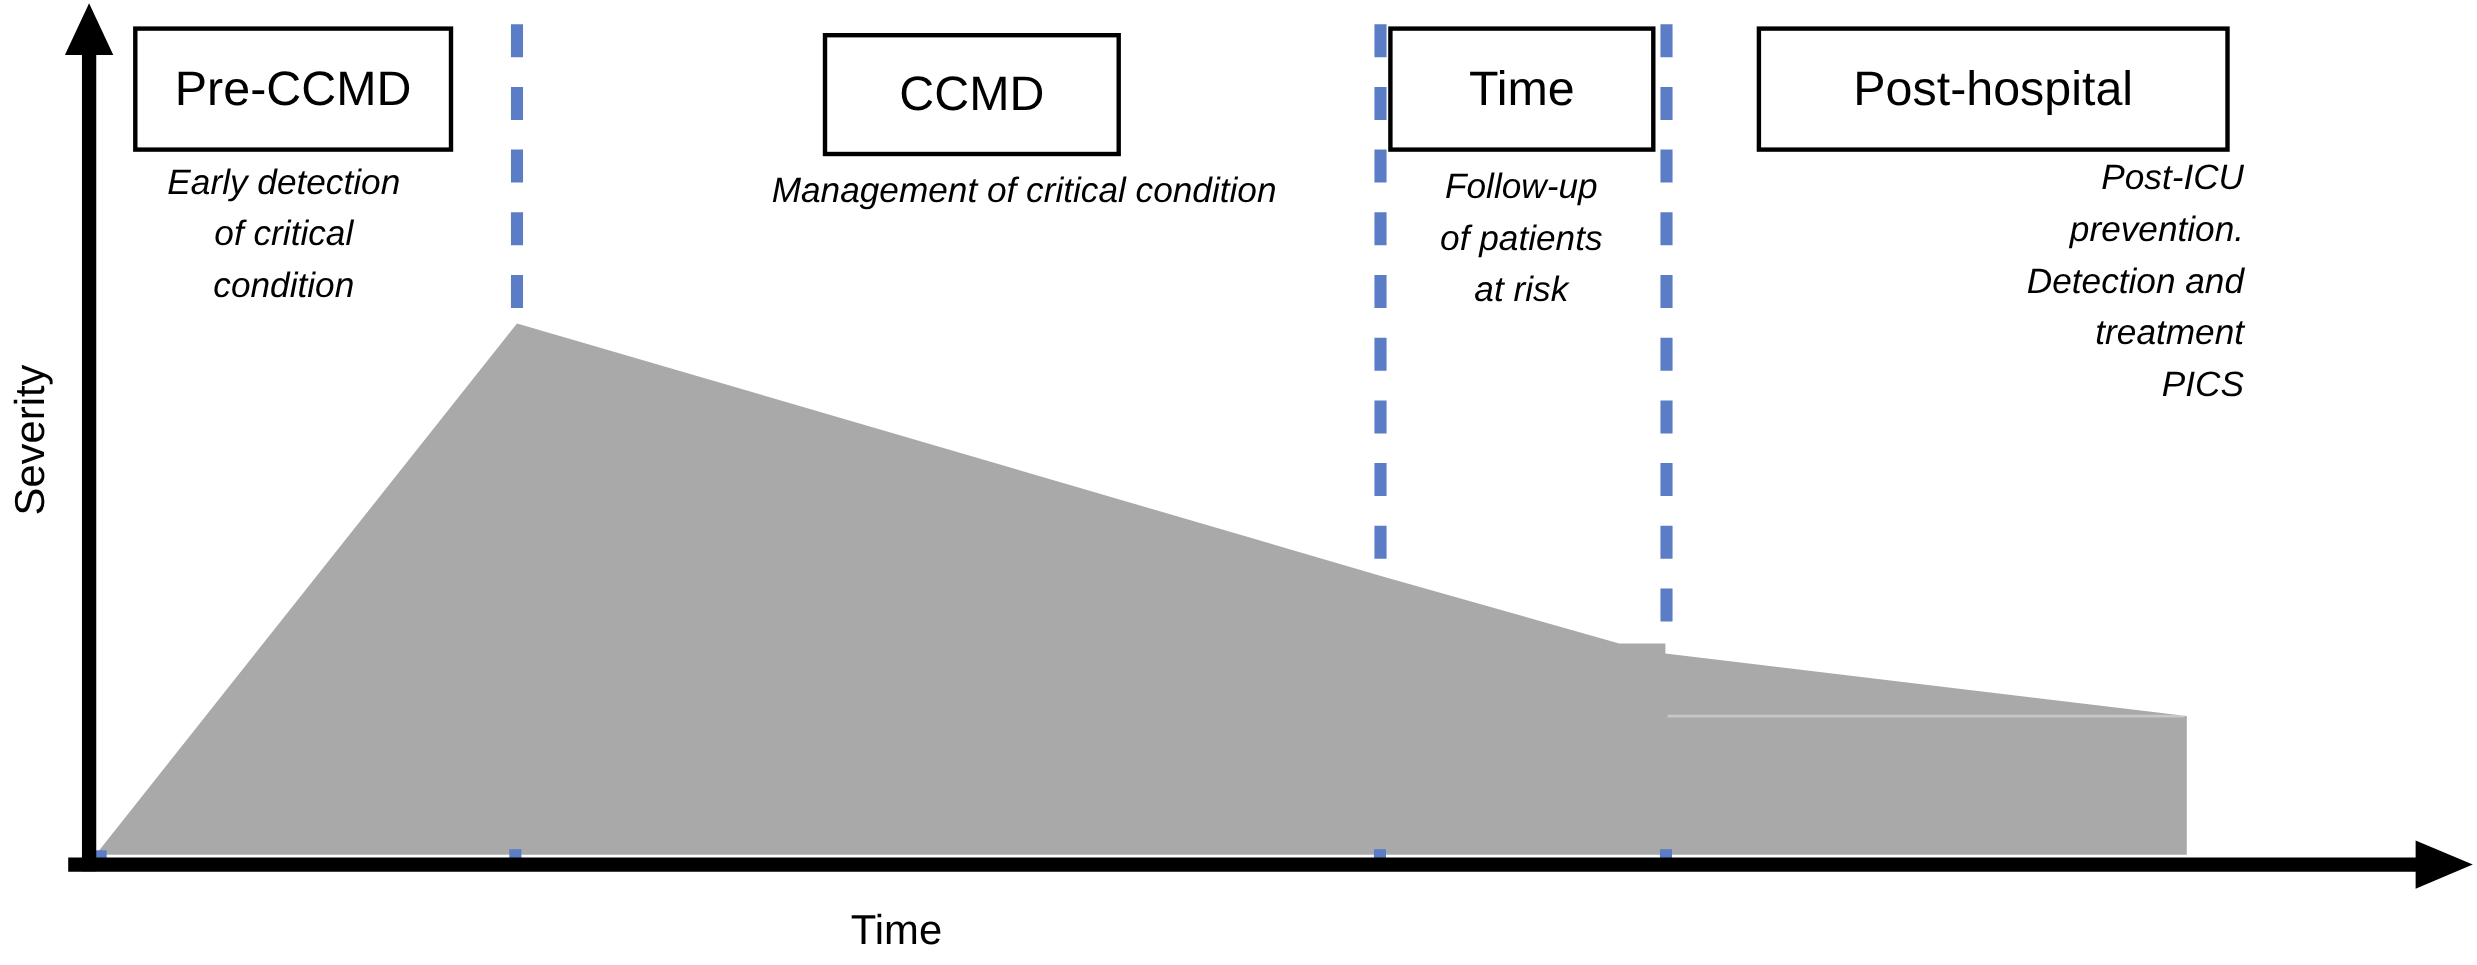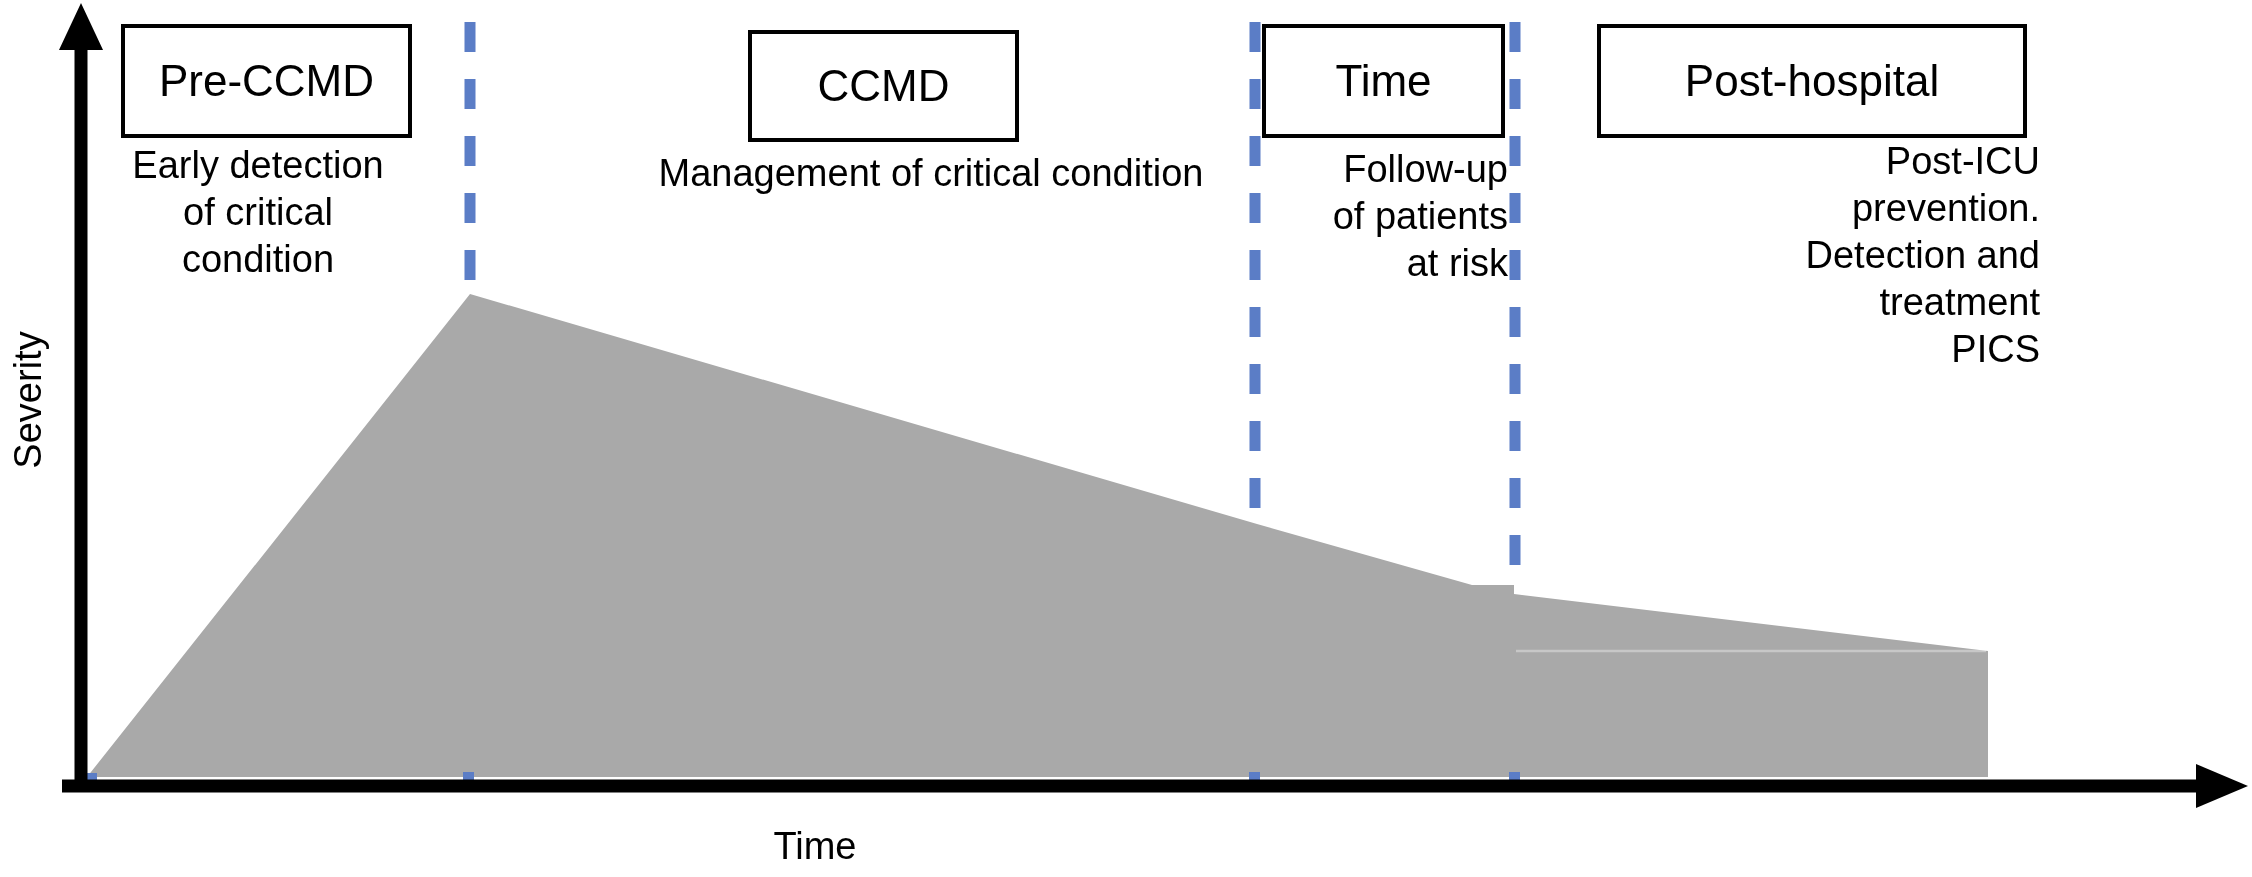--- a/index.html
+++ b/index.html
@@ -35,28 +35,29 @@
     line-height: 1;
     box-sizing: border-box;
     white-space: nowrap;
   }
   .box-pre   { left: 121px;  top: 24px; width: 291px; height: 114px; }
   .box-ccmd  { left: 748px;  top: 30px; width: 271px; height: 112px; text-align: center; }
   .box-floor { left: 1262px; top: 24px; width: 243px; height: 114px; }
   .box-post  { left: 1580px; top: 24px; width: 430px; height: 114px; margin-left: 17px; }
   .phase-desc {
     position: absolute;
-    font-size: 38px;
+    font-size: 32px;
     line-height: 47px;
     text-align: center;
     white-space: nowrap;
+    font-style: italic;
   }
   .desc-pre   { left: 78px;   top: 142px; width: 360px; }
   .desc-ccmd  { left: 621px;  top: 150px; width: 620px; }
-  .desc-floor { left: 1258px; top: 146px; width: 250px; text-align: right; }
+  .desc-floor { left: 1258px; top: 146px; width: 250px; }
   .desc-post  { left: 1710px; top: 138px; width: 330px; text-align: right; }
   .axis-label {
     position: absolute;
     font-size: 38px;
     line-height: 44px;
     text-align: center;
   }
   .y-axis-label {
     left: -122px;
     top: 378px;

